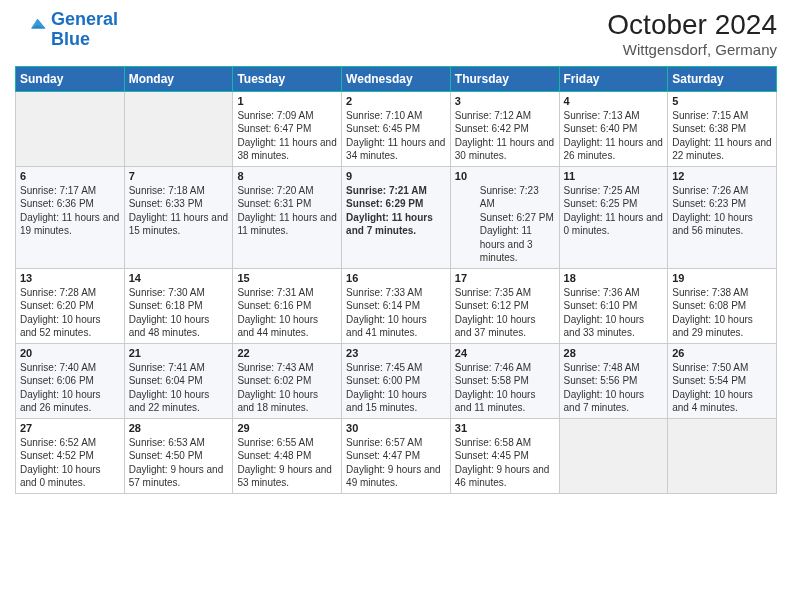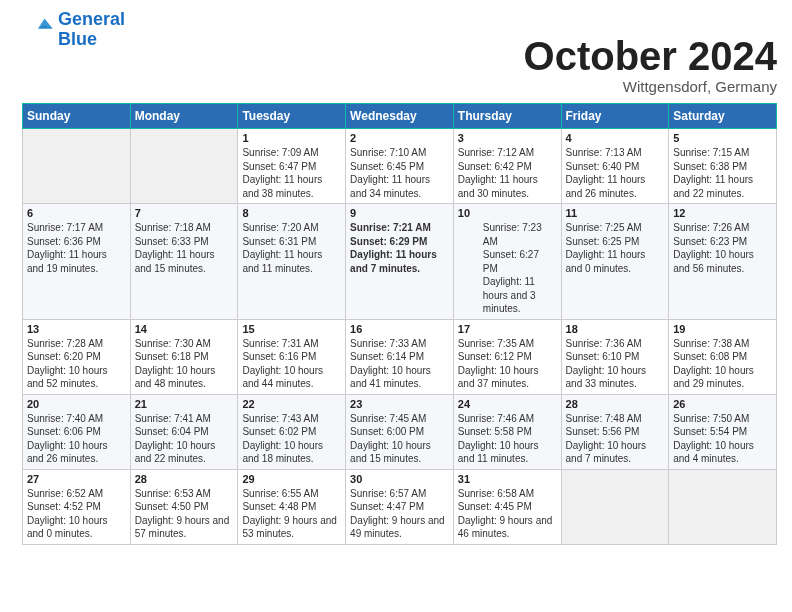--- a/index.html
+++ b/index.html
@@ -6,21 +6,21 @@
     body {
       font-family: Arial, sans-serif;
       background: #fff;
       width: 792px;
       min-height: 612px;
       overflow: hidden;
     }
     .page {
       width: 792px;
       min-height: 612px;
-      padding: 10px 15px 10px 22px;
+      padding: 10px 15px 10px 15px;
       background: #fff;
     }
     .header {
       display: flex;
       justify-content: space-between;
       align-items: flex-start;
       margin-bottom: 8px;
     }
     .logo {
       display: flex;
@@ -37,25 +37,24 @@
       color: #1a6fc4;
     }
     .logo-icon {
       width: 32px;
       height: 32px;
     }
     .title-block {
       text-align: right;
     }
     .month-title {
-      font-size: 40px;
-      font-weight: bold;
+      font-size: 28px;
+      font-weight: normal;
       color: #222;
       line-height: 1.1;
-      margin-top: 24px;
     }
     .location {
       font-size: 15px;
       color: #555;
     }
     .calendar {
       width: 100%;
       border-collapse: collapse;
       border: 1px solid #ccc;
     }

